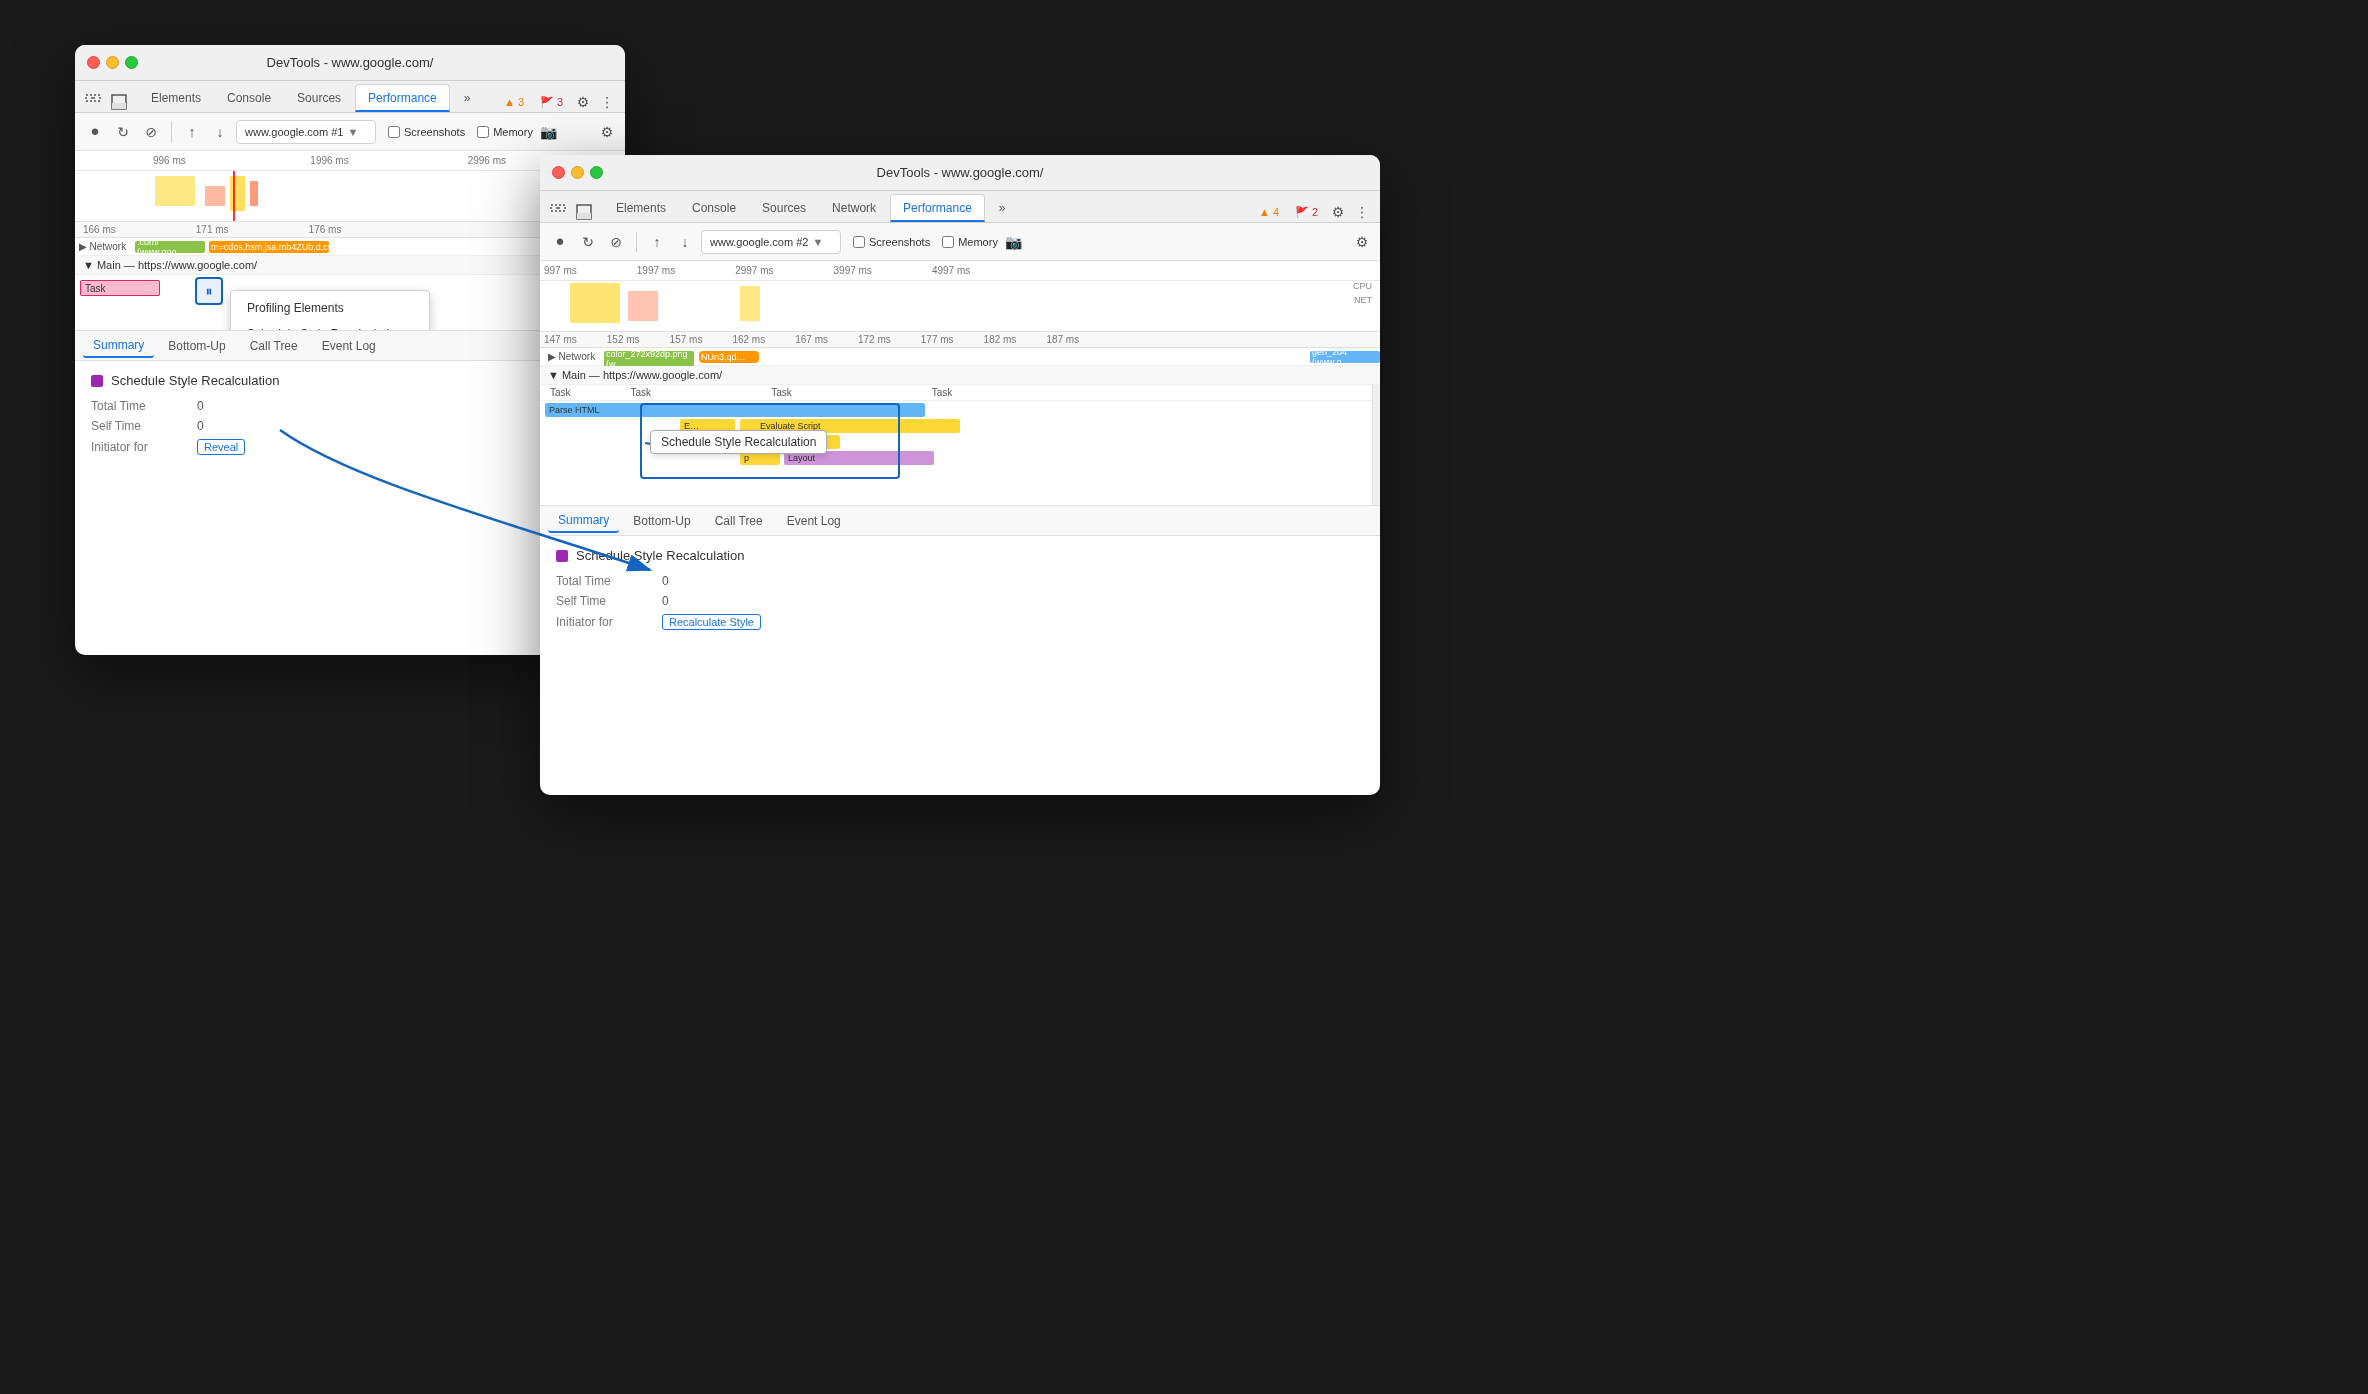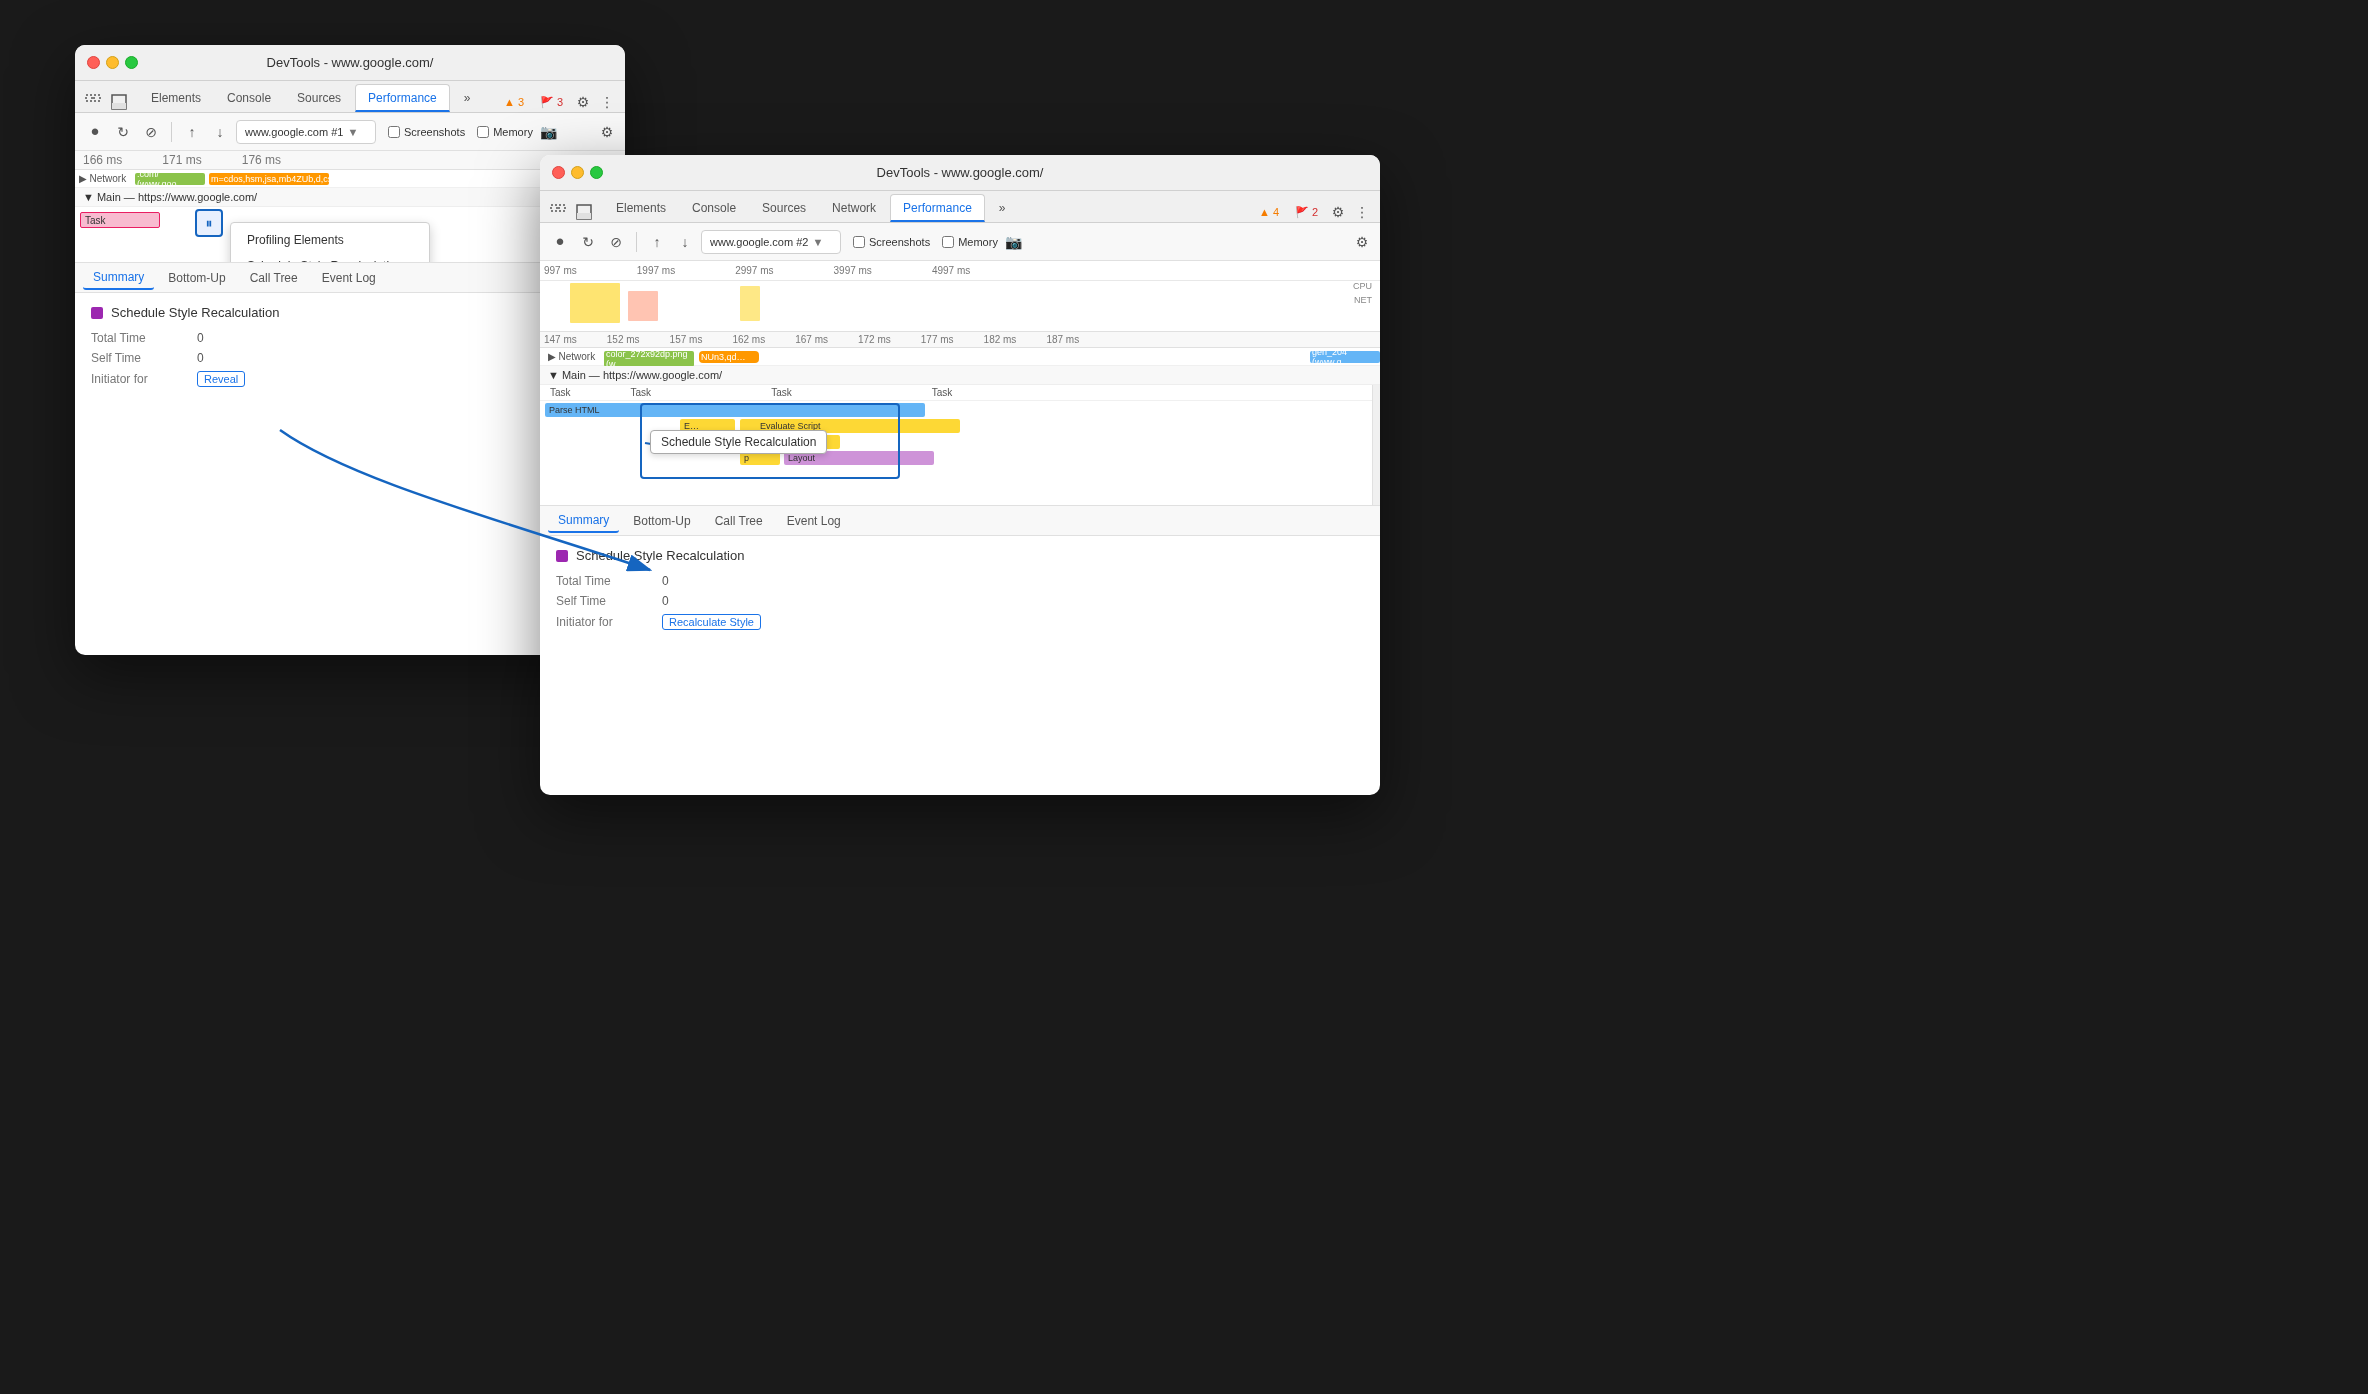--- a/index.html
+++ b/index.html
@@ -380,22 +380,39 @@
       <div class="toolbar-checkbox-group">
         <input type="checkbox" style="">
         <span>Memory</span>
       </div>
       <div class="toolbar-icon">📷</div>
       <div style="margin-left:auto;">
         <div class="settings-icon">⚙</div>
       </div>
     </div>
 
-
-    <div style="background:#f8f8f8;border-bottom:1px solid #e0e0e0;padding:2px 0;display:flex;font-size:12px;color:#777;padding-left:8px;">
+    <div style="position:relative;background:#fff;border-bottom:1px solid #e0e0e0;">
+      <div class="timeline-ruler">
+        <span style="flex:1;padding-left:70px;">996 ms</span>
+        <span style="flex:1;">1996 ms</span>
+        <span style="flex:1;">2996 ms</span>
+      </div>
+
+      <div style="height:50px;background:#fff;position:relative;overflow:hidden;">
+
+        <div style="position:absolute;left:80px;top:5px;width:40px;height:30px;background:#fdd835;opacity:0.6;border-radius:1px;"></div>
+        <div style="position:absolute;left:130px;top:15px;width:20px;height:20px;background:#ff8a65;opacity:0.6;border-radius:1px;"></div>
+        <div style="position:absolute;left:155px;top:5px;width:15px;height:35px;background:#fdd835;opacity:0.8;border-radius:1px;"></div>
+        <div style="position:absolute;left:175px;top:10px;width:8px;height:25px;background:#ff7043;opacity:0.7;border-radius:1px;"></div>
+
+        <div style="position:absolute;left:158px;top:0;width:2px;height:100%;background:red;opacity:0.8;"></div>
+      </div>
+    </div>
+
+    <div style="background:#f8f8f8;border-bottom:1px solid #e0e0e0;padding:2px 0;display:flex;font-size:10px;color:#777;padding-left:8px;gap:40px;">
       <span>166 ms</span>
       <span style="margin-left:40px;">171 ms</span>
       <span style="margin-left:40px;">176 ms</span>
     </div>
 
     <div class="network-row" style="padding:0;position:relative;height:18px;">
       <span style="font-size:10px;color:#555;padding-left:4px;min-width:60px;">▶ Network</span>
       <div style="flex:1;position:relative;height:100%;">
         <div style="position:absolute;left:0px;top:3px;height:12px;background:#8bc34a;width:70px;border-radius:2px;font-size:9px;padding:0 2px;color:#fff;overflow:hidden;display:flex;align-items:center;">.com/ (www.goo…</div>
         <div style="position:absolute;left:74px;top:3px;height:12px;background:#ff9800;width:120px;border-radius:2px;font-size:9px;padding:0 2px;color:#fff;overflow:hidden;display:flex;align-items:center;">m=cdos,hsm,jsa,mb4ZUb,d,csi,cEt9…</div>

